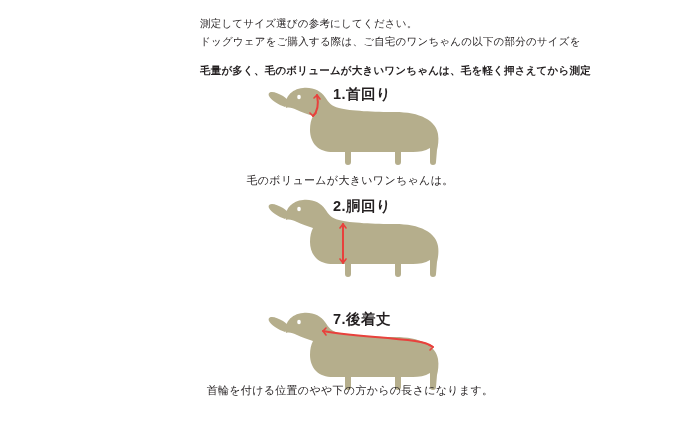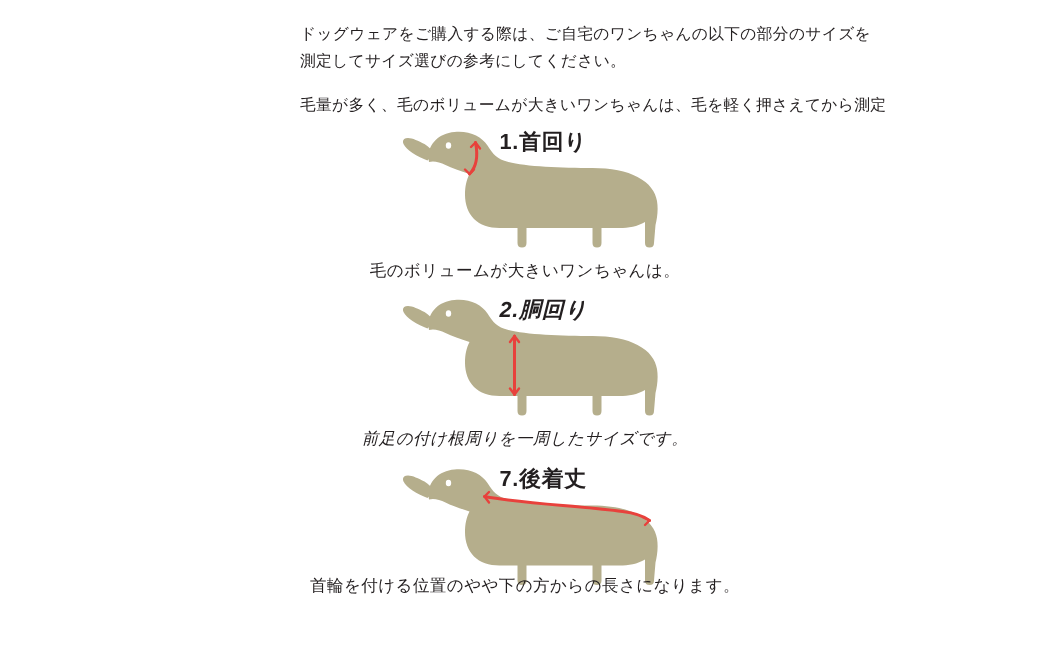--- a/index.html
+++ b/index.html
@@ -26,28 +26,29 @@
     left: 200px;
     top: 14px;
     width: 400px;
     font-size: 10.5px;
     line-height: 1.72;
     letter-spacing: 0.2px;
     color: #231f20;
   }
   .intro-p2 {
     margin-top: 11px;
+    font-weight: bold;
   }
   .section {
     position: absolute;
     left: 0;
     width: 564px;
   }
   .sec1 { top: 78px; }
-  .sec2 { top: 190px; font-style: italic; }
+  .sec2 { top: 190px; }
   .sec3 { top: 303px; }
 
   .dog-wrap {
     position: relative;
     width: 700px;
     height: 92px;
   }
   .dog-svg {
     position: absolute;
     left: 255px;
@@ -76,22 +77,22 @@
   .cap1 { top: 95px; }
   .cap2 { top: 95px; }
   .cap3 { top: 80px; font-family: Liberation Mono, monospace; }
 </style>
 </head>
 <body>
 
 <div id="page">
 
   <div class="intro">
+    <div>測定してサイズ選びの参考にしてください。</div>
     <div>ドッグウェアをご購入する際は、ご自宅のワンちゃんの以下の部分のサイズを</div>
-    <div>測定してサイズ選びの参考にしてください。</div>
     <div class="intro-p2">毛量が多く、毛のボリュームが大きいワンちゃんは、毛を軽く押さえてから測定</div>
   </div>
 
   <div class="section sec1">
     <div class="dog-wrap">
       <svg class="dog-svg" width="200" height="92" viewBox="0 0 200 92">
         <path fill="#b5ae8c" d="M31,30 C29,20 36,11 48,10 C58,9 66,13 70,19 C74,25 76,28 84,30 C95,33 120,34 140,34
           C152,34 163,36 170,40 C178,44 182,50 183,56 C184,62 183,68 182,72 L181,84 C181,86 180,87 178,87
           C176,87 175,86 175,84 L175,70 C170,73 164,74 158,74 L146,74 L146,84 C146,86 145,87 143,87
           C141,87 140,86 140,84 L140,74 L96,74 L96,84 C96,86 95,87 93,87 C91,87 90,86 90,84 L90,74
@@ -118,21 +119,20 @@
           L78,74 C71,74 65,72 61,68 C57,64 55,58 55,52 C55,46 56,42 58,38 C52,36 46,34 42,32
           C38,30 34,29 31,30 Z M30,29 C27,28 23,26 20,24 C17,22 15,20 14,18 C13,16 14,14 17,14
           C20,14 24,16 28,18 C31,20 33,22 34,24 Z"></path>
         <ellipse cx="44" cy="19" rx="1.8" ry="2.2" fill="#ffffff"></ellipse>
         <line x1="88" y1="34" x2="88" y2="73" stroke="#e8413c" stroke-width="2" stroke-linecap="round"></line>
         <path d="M88,34 L85,38 M88,34 L91,38" stroke="#e8413c" stroke-width="1.6" fill="none" stroke-linecap="round"></path>
         <path d="M88,73 L85,69 M88,73 L91,69" stroke="#e8413c" stroke-width="1.6" fill="none" stroke-linecap="round"></path>
       </svg>
       <div class="step-label lab2">2.胴回り</div>
     </div>
-    <div class="caption cap2">前足の付け根周りを一周したサイズです。</div>
   </div>
 
   <div class="section sec3">
     <div class="dog-wrap">
       <svg class="dog-svg" width="200" height="92" viewBox="0 0 200 92">
         <path fill="#b5ae8c" d="M31,30 C29,20 36,11 48,10 C58,9 66,13 70,19 C74,25 76,28 84,30 C95,33 120,34 140,34
           C152,34 163,36 170,40 C178,44 182,50 183,56 C184,62 183,68 182,72 L181,84 C181,86 180,87 178,87
           C176,87 175,86 175,84 L175,70 C170,73 164,74 158,74 L146,74 L146,84 C146,86 145,87 143,87
           C141,87 140,86 140,84 L140,74 L96,74 L96,84 C96,86 95,87 93,87 C91,87 90,86 90,84 L90,74
           L78,74 C71,74 65,72 61,68 C57,64 55,58 55,52 C55,46 56,42 58,38 C52,36 46,34 42,32

